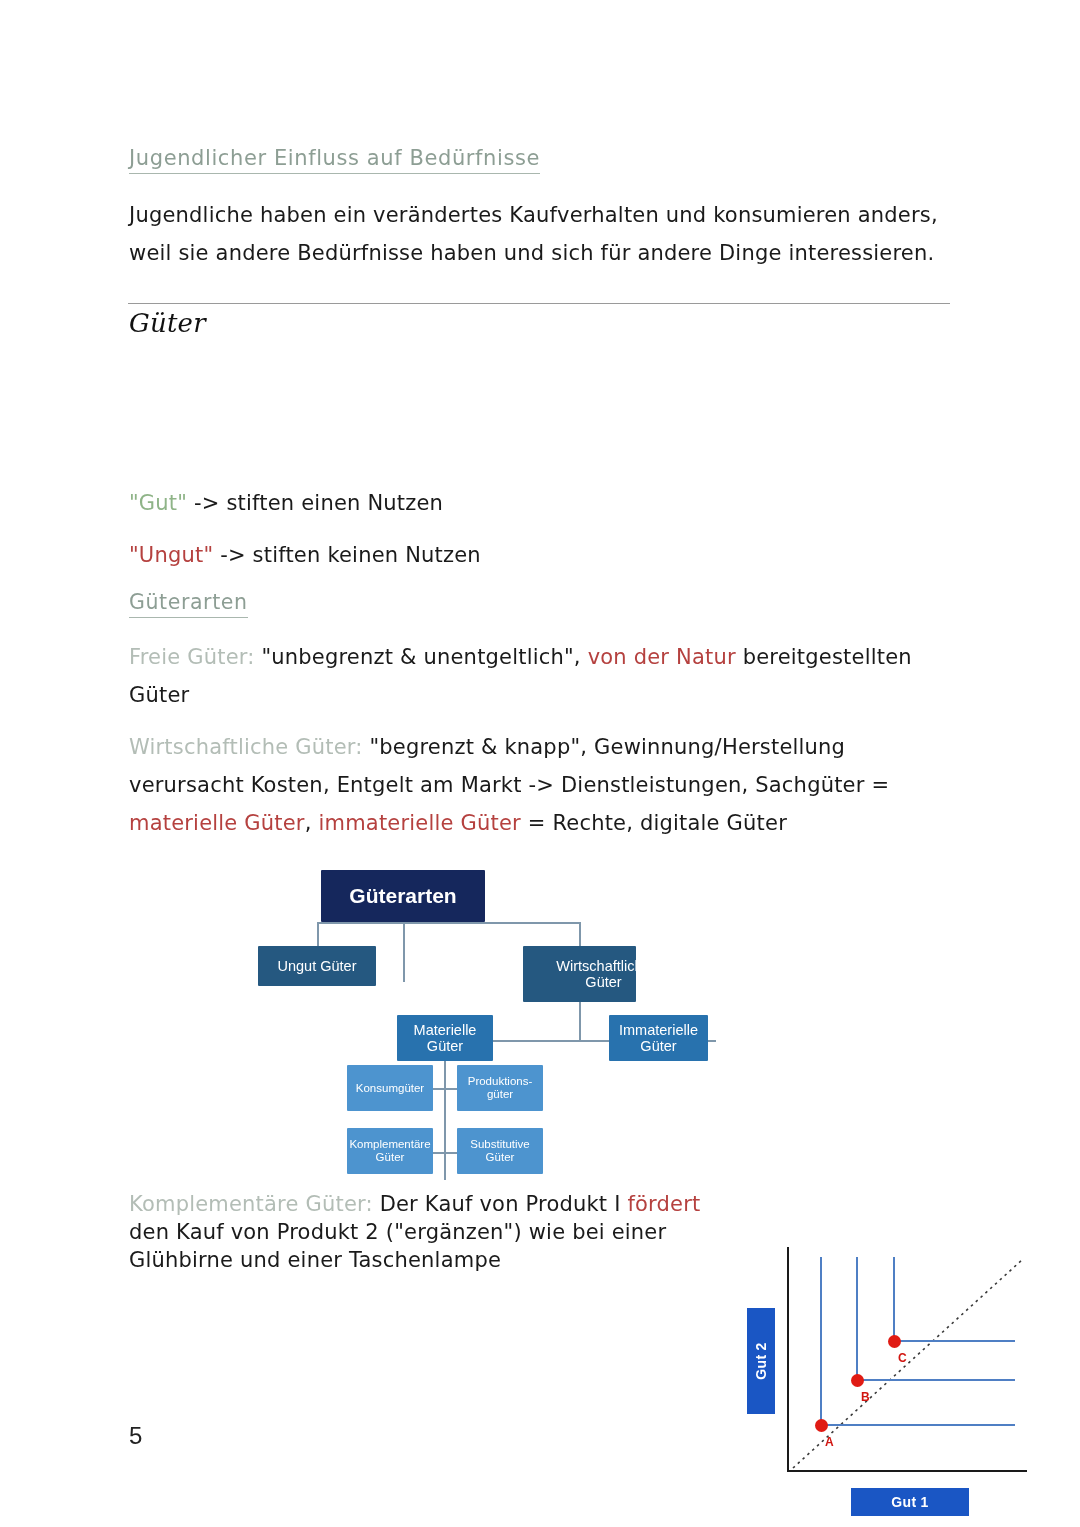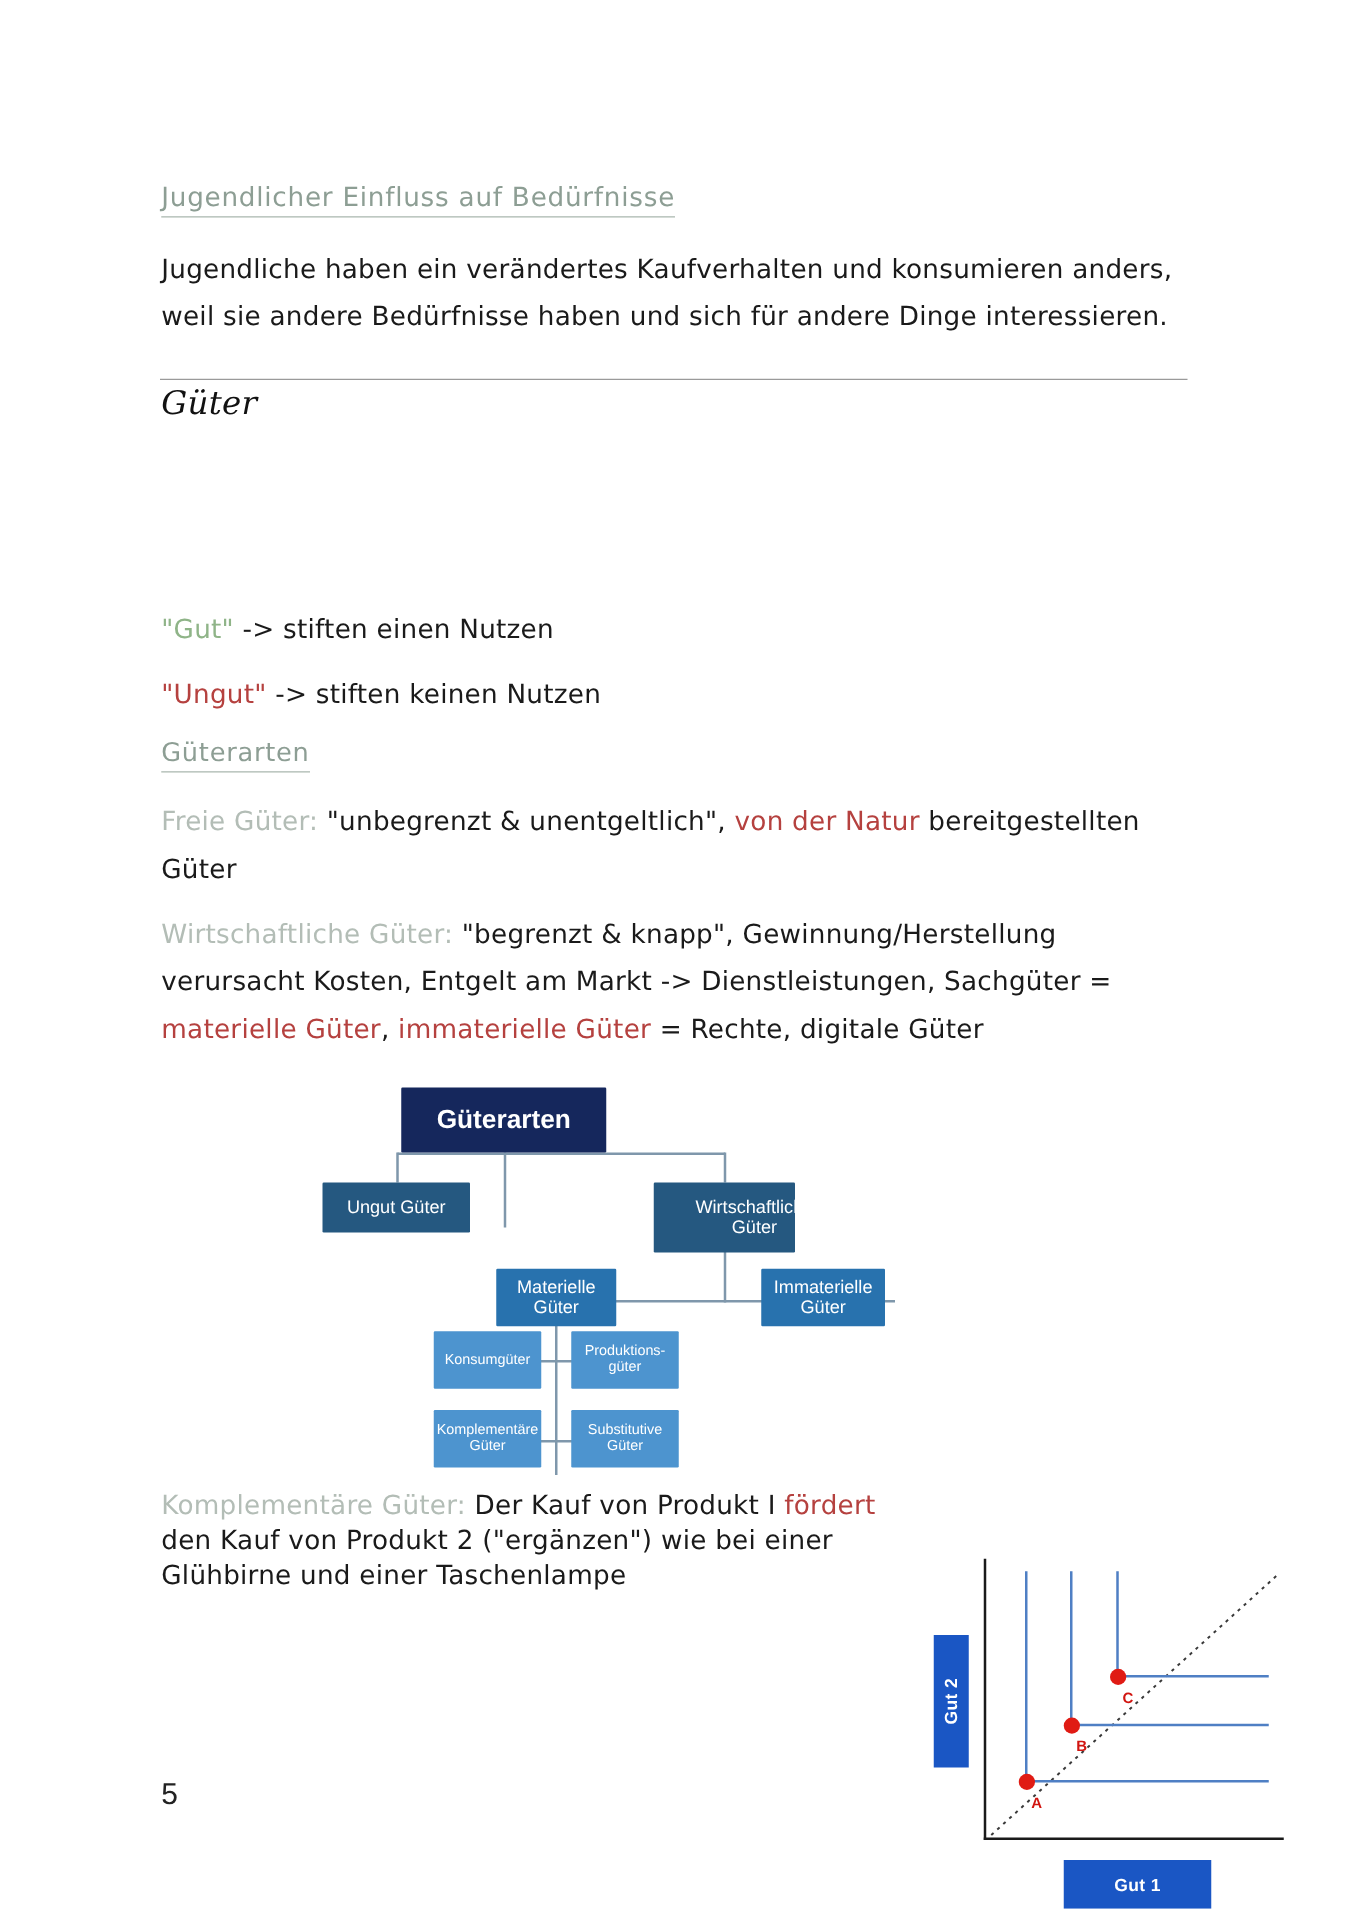--- a/index.html
+++ b/index.html
@@ -184,21 +184,21 @@
     justify-content: center;
     letter-spacing: 0.3px;
   }
   #tag-gut2 {
     left: 747px; top: 1308px;
     width: 28px; height: 106px;
   }
   #tag-gut2 span { transform: rotate(-90deg); white-space: nowrap; }
   #tag-gut1 {
     left: 851px; top: 1488px;
-    width: 118px; height: 40px;
+    width: 118px; height: 28px;
   }
 </style>
 </head>
 <body>
 
 <div class="page">
 
   <div class="h-underline" id="heading-top">Jugendlicher Einfluss auf Bedürfnisse</div>
 
   <div class="para hand" id="para-intro">Jugendliche haben ein verändertes Kaufverhalten und konsumieren anders, weil sie andere Bedürfnisse haben und sich für andere Dinge interessieren.</div>

